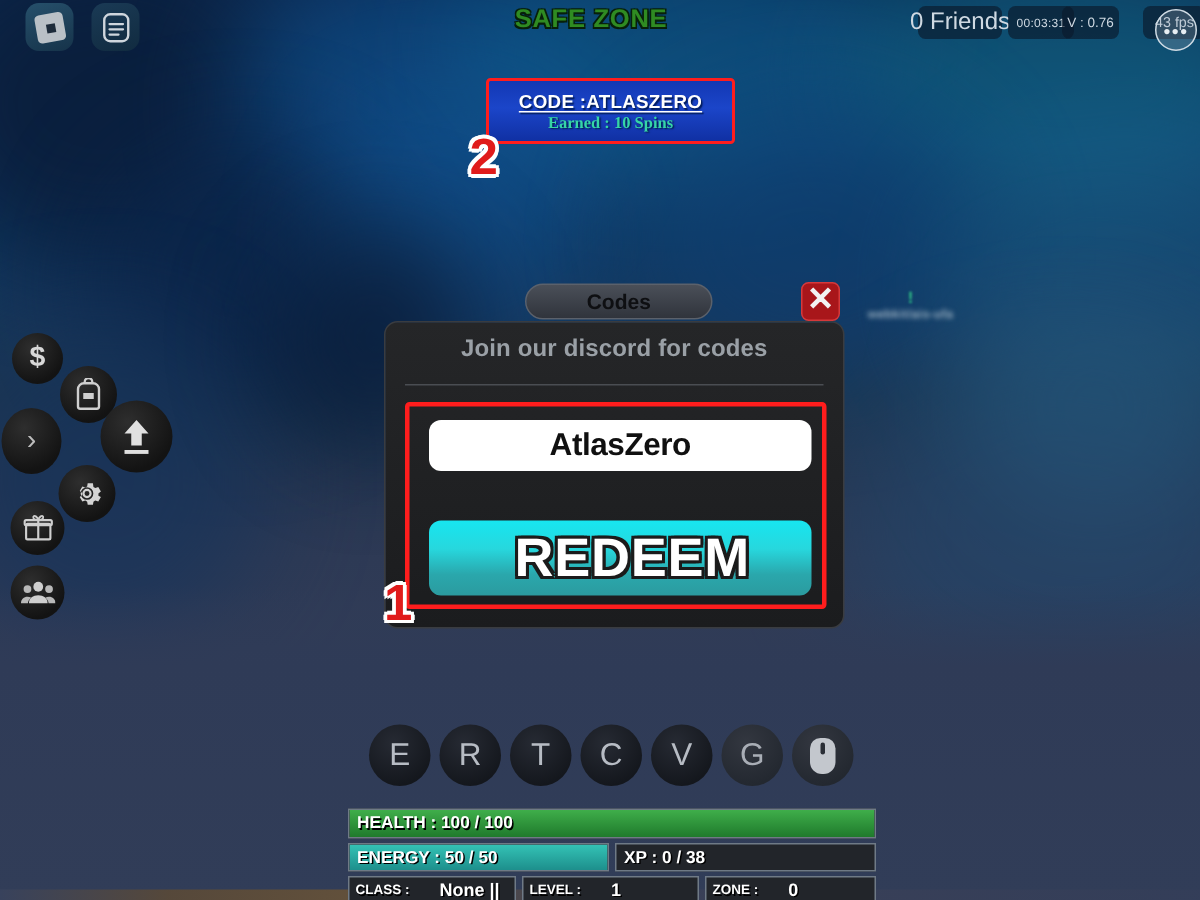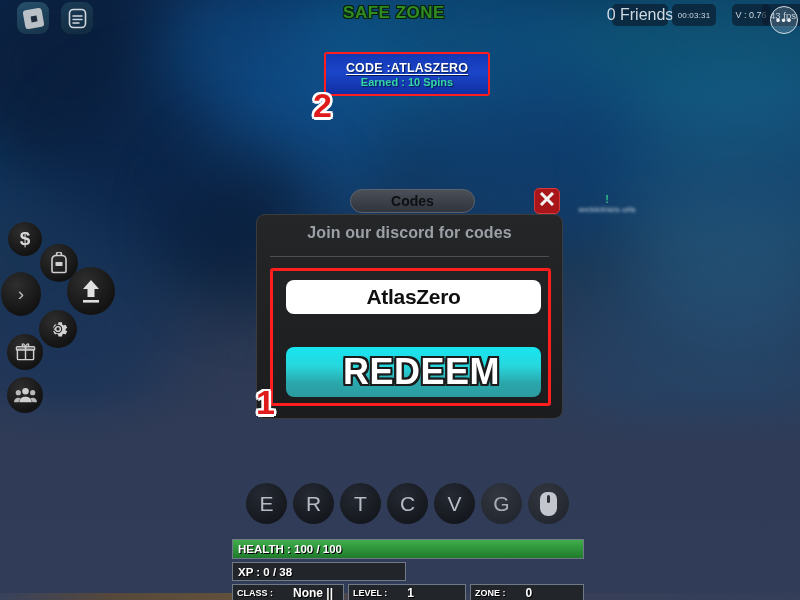--- a/index.html
+++ b/index.html
@@ -64,21 +64,21 @@
   }
 
   .stat-chip {
     position:absolute; top:4px; height:22px; border-radius:5px;
     background:rgba(10,26,44,.66);
     display:flex; align-items:center; justify-content:center;
     color:#cfd9e2; font-size:10.5px; white-space:nowrap;
   }
   #friends-chip { left:612px; width:56px; font-size:16px; }
   #timer-chip   { left:672px; width:44px; font-size:8px; letter-spacing:.2px; }
-  #version-chip { left:732px; width:38px; font-size:9px; }
+  #version-chip { left:708px; width:38px; font-size:9px; }
   #fps-chip     { left:762px; width:42px; font-size:9.5px; }
   #more-btn {
     position:absolute; left:770px; top:6px; width:28px; height:28px; border-radius:50%;
     background:rgba(150,170,185,.28); border:1.5px solid #cfdbe4;
     display:flex; align-items:center; justify-content:center; color:#e8eef3;
     font-size:13px; letter-spacing:1px; line-height:1;
   }
 
   
   #code-banner {
@@ -88,20 +88,21 @@
     display:flex; flex-direction:column; align-items:center; justify-content:center;
   }
   #code-banner .line1 {
     font-size:12.5px; font-weight:bold; color:#ffffff; letter-spacing:.2px;
     text-decoration:underline; text-underline-offset:2px;
     text-shadow:1px 1px 1px #001a55;
   }
   #code-banner .line2 {
     font-size:11px; font-weight:bold; color:#36d6a6; margin-top:1px;
     text-shadow:1px 1px 1px #00204e;
+    font-family:Liberation Serif, serif;
   }
 
   
   .annot {
     position:absolute; font-size:34px; font-weight:bold; color:#e01b1b;
     line-height:1;
     text-shadow:
       -2px -2px 0 #fff, 2px -2px 0 #fff, -2px 2px 0 #fff, 2px 2px 0 #fff,
       0 -2.5px 0 #fff, 0 2.5px 0 #fff, -2.5px 0 0 #fff, 2.5px 0 0 #fff;
   }
@@ -366,20 +367,24 @@
 </div>
 
 <div id="hud">
   <div class="hud-row">
     <div class="bar" id="health-bar">
       <div class="fill"></div>
       <div class="lbl">HEALTH : 100 / 100</div>
     </div>
   </div>
   <div class="hud-row">
+    <div class="bar" id="energy-bar">
+      <div class="fill"></div>
+      <div class="lbl">ENERGY : 50 / 50</div>
+    </div>
     <div class="bar" id="xp-bar">
       <div class="fill"></div>
       <div class="lbl">XP : 0 / 38</div>
     </div>
   </div>
   <div class="hud-row">
     <div class="small-box" id="class-box">
       <span>CLASS :</span>
       <span class="val">None ||</span>
     </div>

